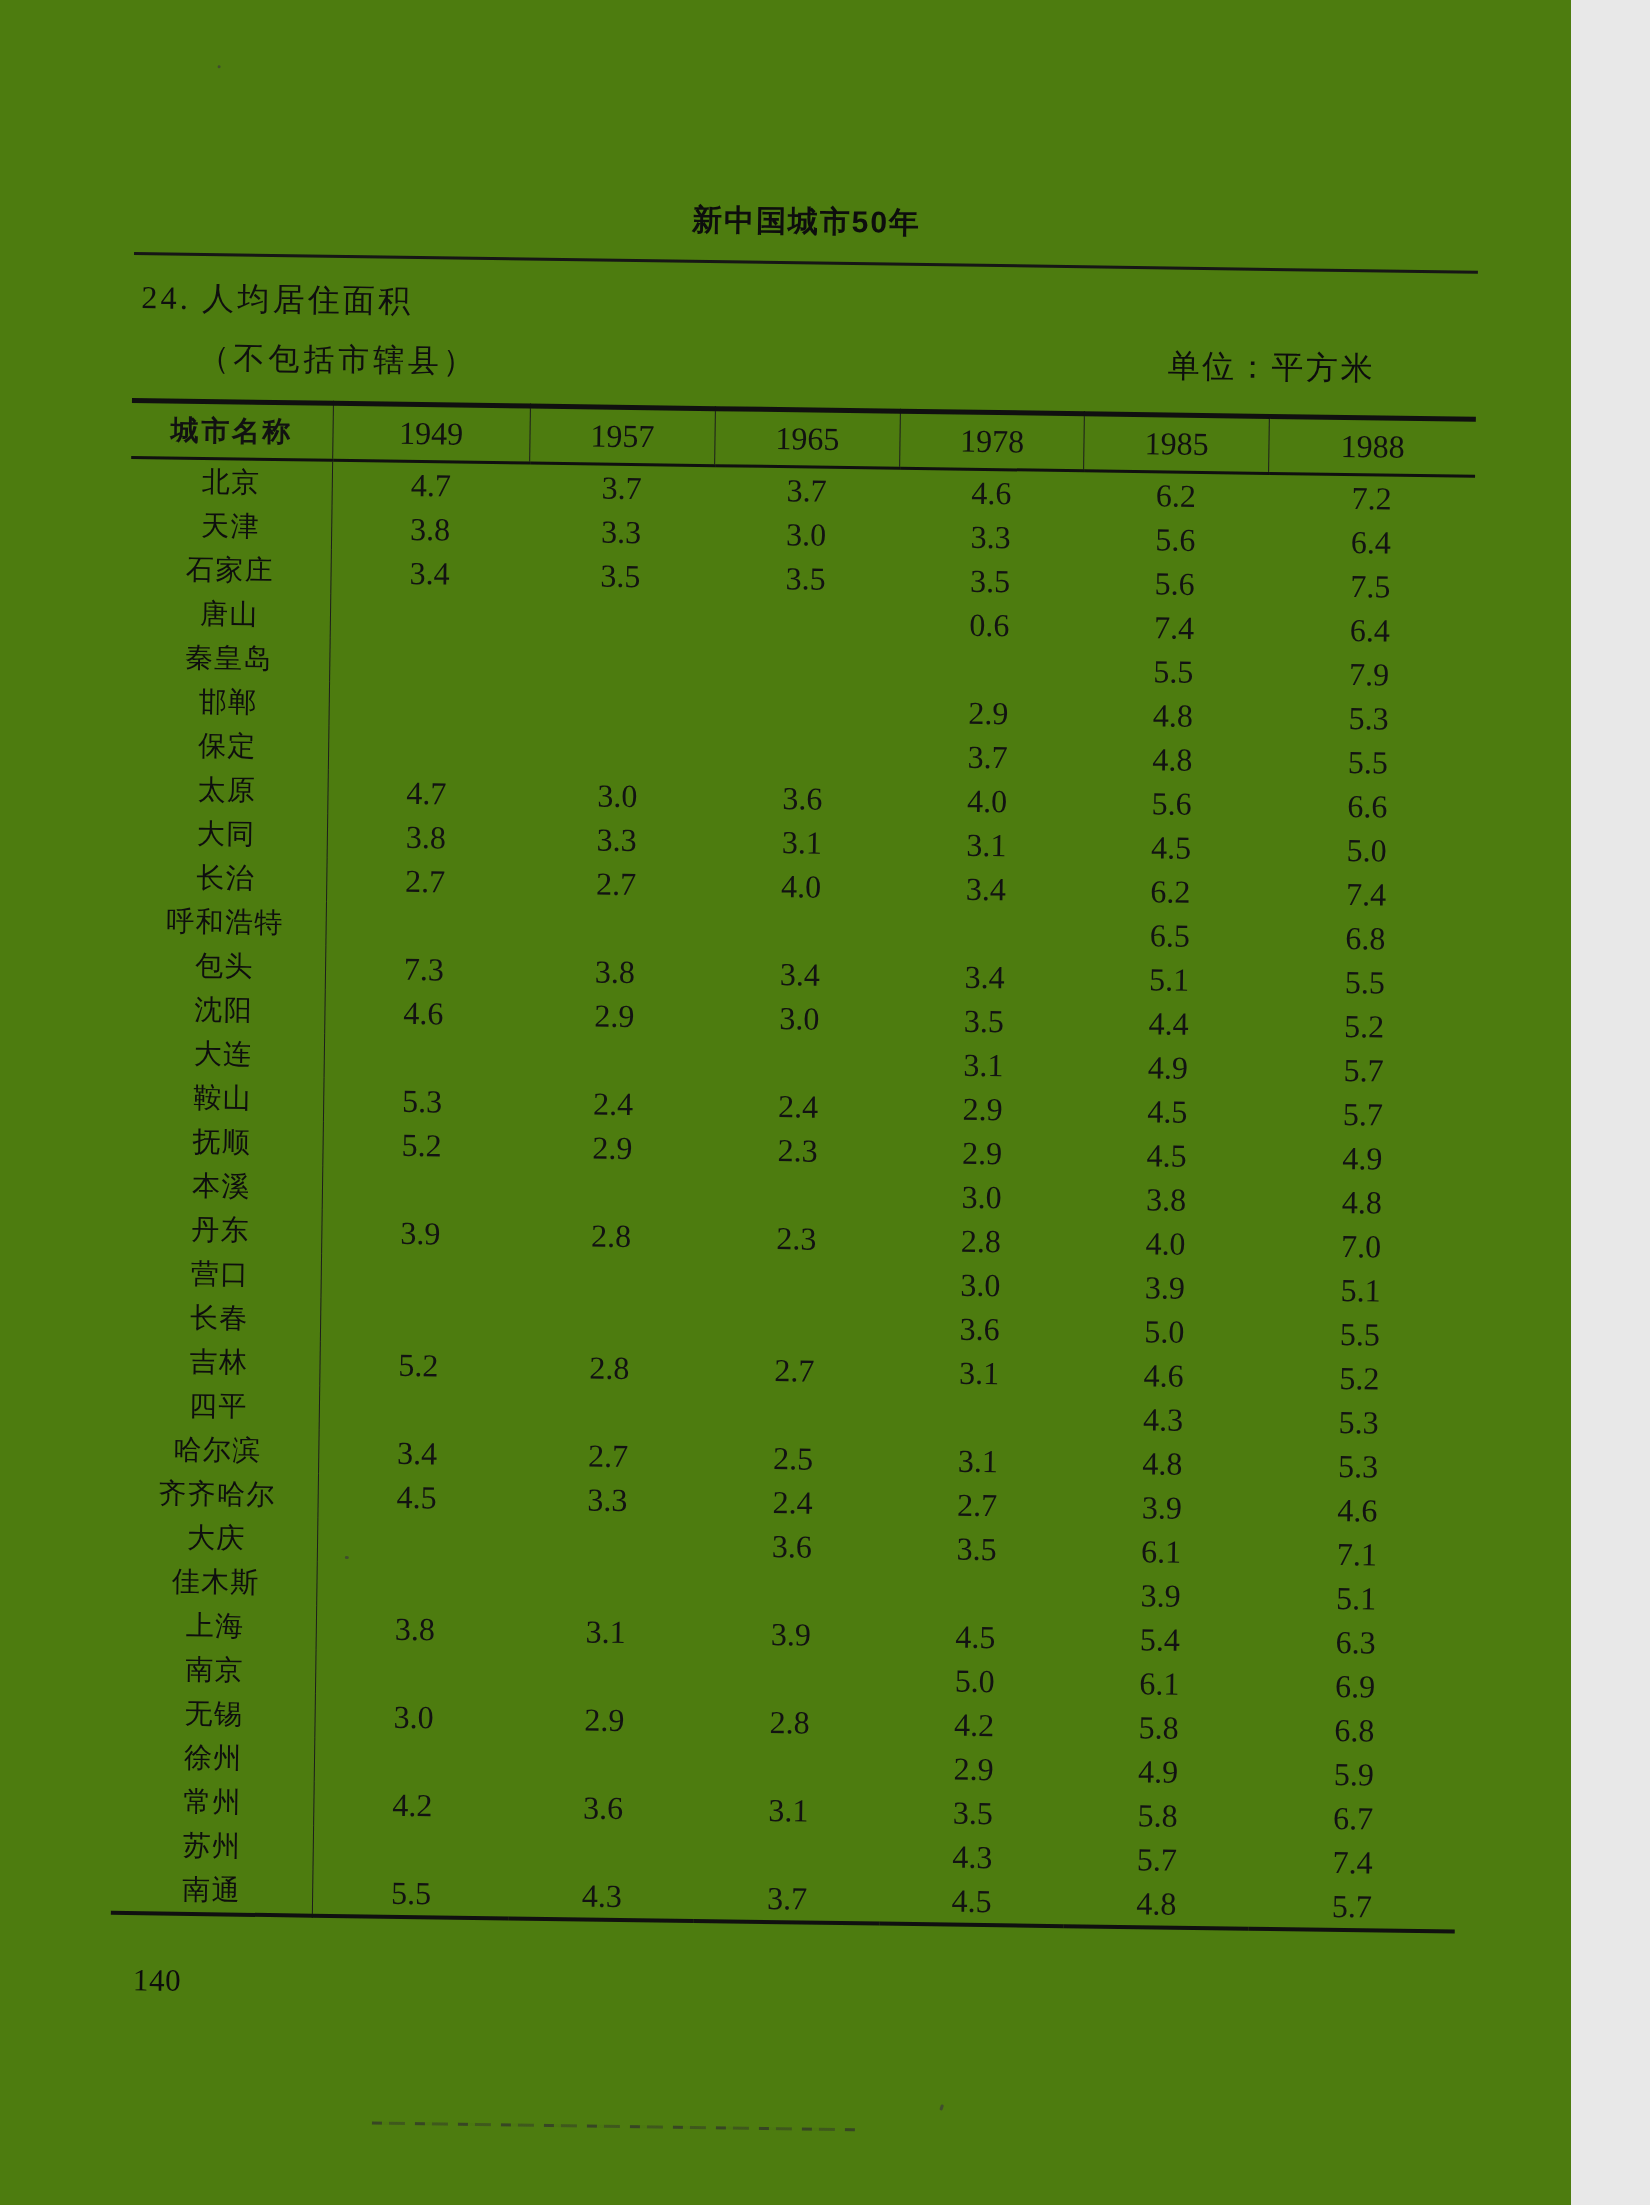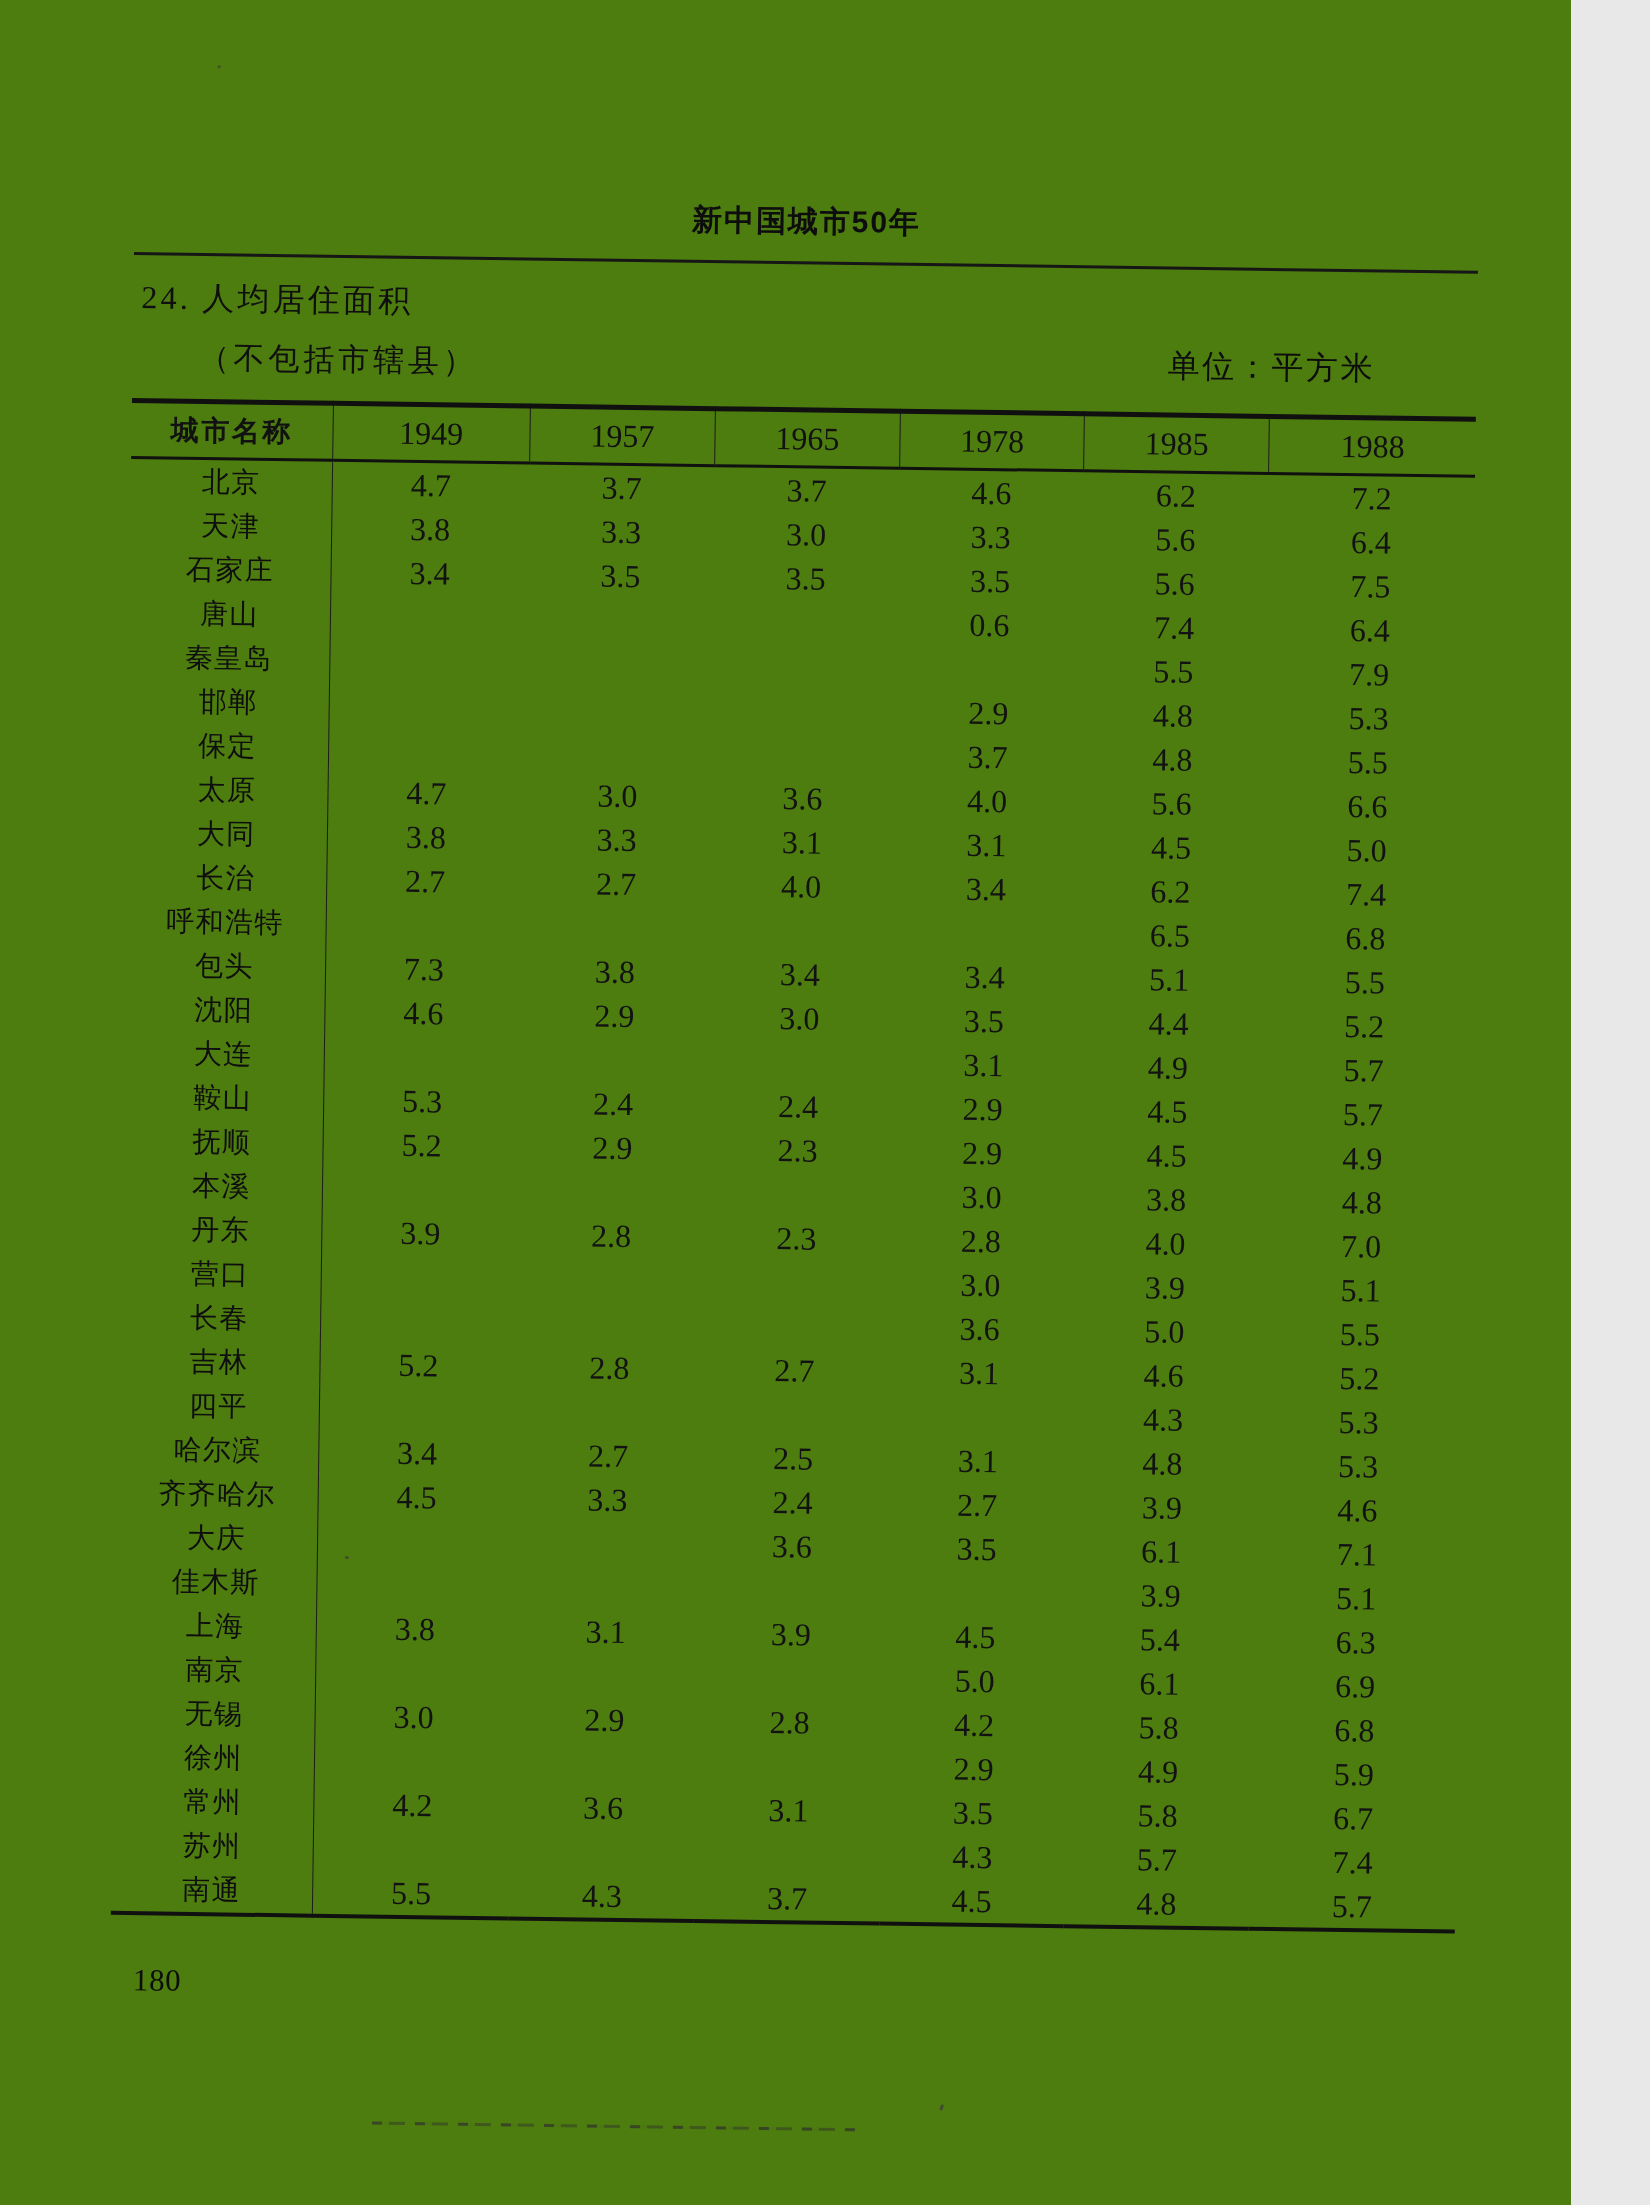--- a/index.html
+++ b/index.html
@@ -468,21 +468,21 @@
               <td>4.3</td>
               <td>3.7</td>
               <td>4.5</td>
               <td>4.8</td>
               <td>5.7</td>
             </tr>
           </tbody>
       </table>
     </div>
 
-    <div class="page-number">180</div>
+    <div class="page-number">140</div>
 
     <div class="smudge"></div>
     <div class="speck s1"></div>
     <div class="speck s2"></div>
     <div class="speck s3"></div>
 
   </div>
 </div>
 
 

